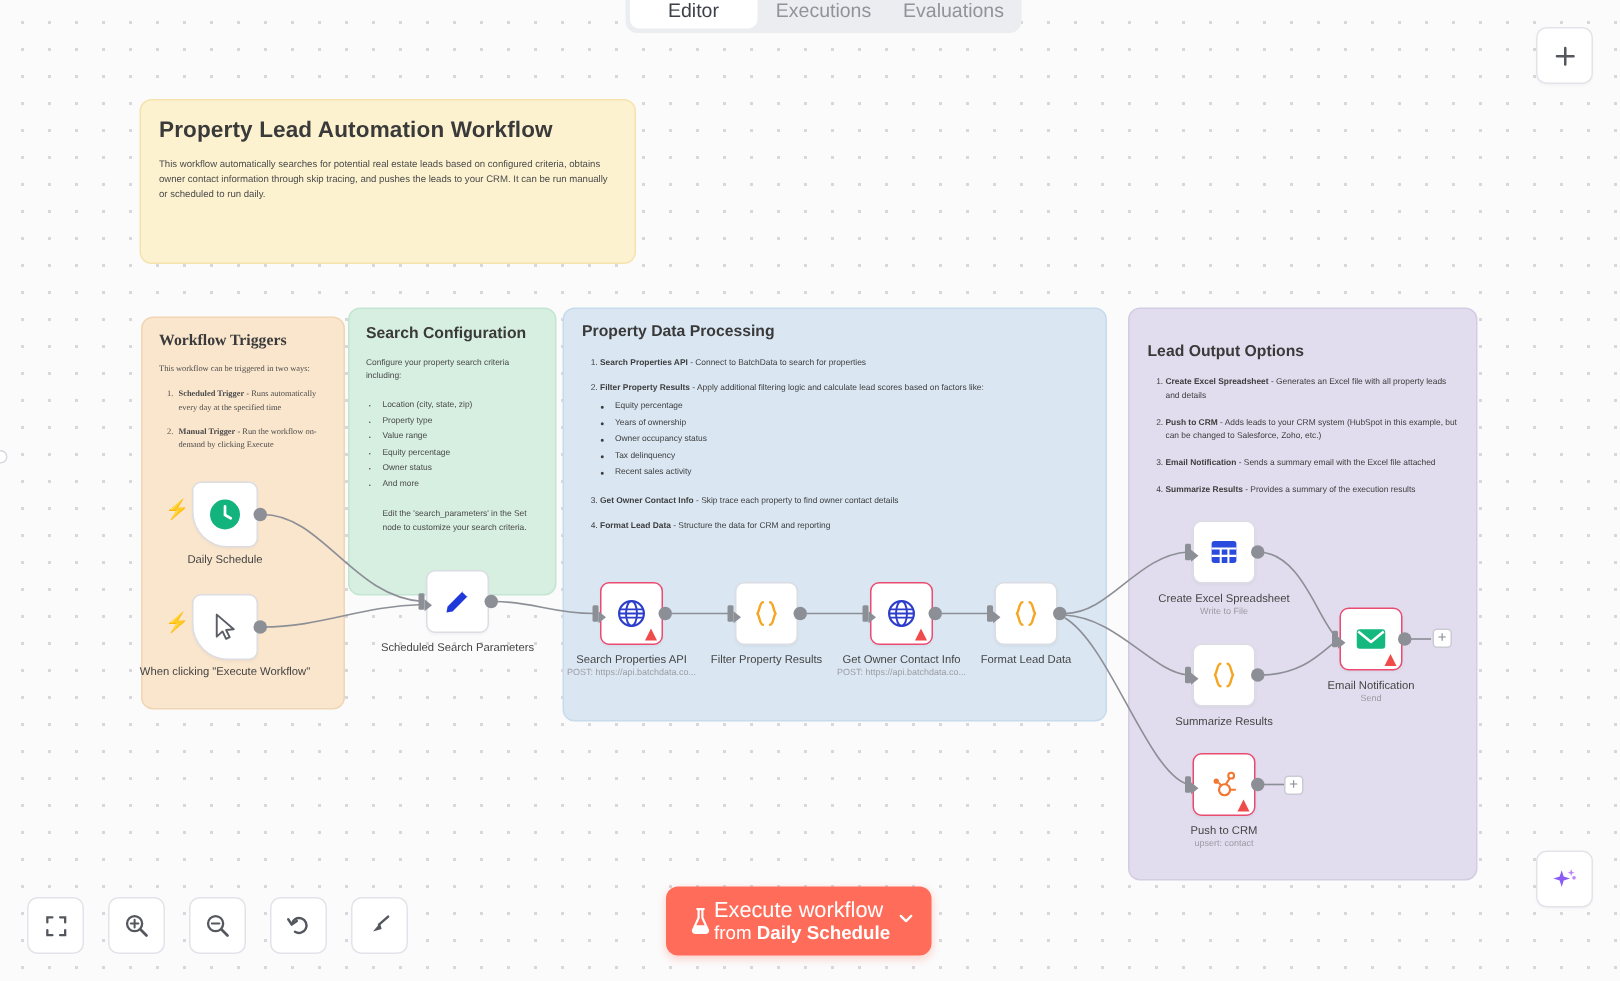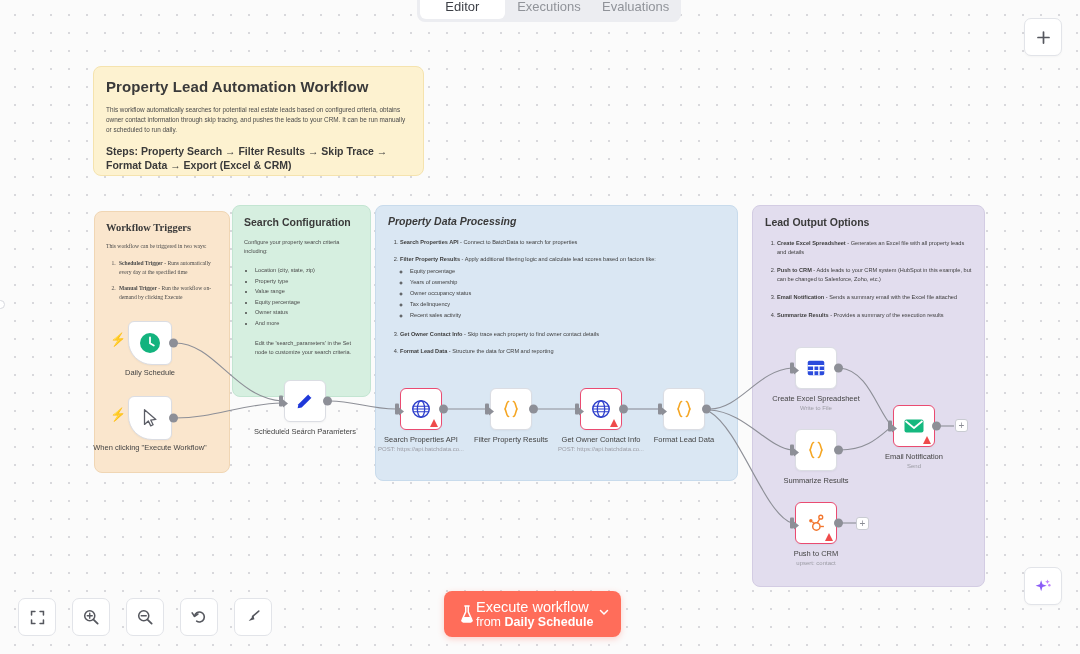--- a/index.html
+++ b/index.html
@@ -89,31 +89,31 @@
   #note-search .h { font-size: 10.5px; font-weight: 700; color: #3a3a3a; margin-bottom: 10px;}
   #note-search .b { font-size: 5.6px; color: #4a4a4a; line-height: 1.6; margin-bottom: 9px;}
   #note-search ul { margin: 0 0 0 11px; padding: 0; font-size: 5.6px; color: #4a4a4a; line-height: 1.9;}
   #note-search .foot { font-size: 5.6px; color: #4a4a4a; line-height: 1.6; margin-top: 10px; padding-left: 11px;}
 
   #note-proc {
     left: 375px; top: 205px; width: 363px; height: 276px;
     background: #dae7f3; border: 1px solid #c8dbec;
     padding: 9px 12px;
   }
-  #note-proc .h { font-size: 10.5px; font-weight: 700; color: #3a3a3a; margin-bottom: 11px; font-style: italic;}
+  #note-proc .h { font-size: 10.5px; font-weight: 700; color: #3a3a3a; margin-bottom: 11px;}
   #note-proc ol { margin: 0 0 0 12px; padding: 0; font-size: 5.6px; color: #3d3d3d; line-height: 1.6;}
   #note-proc ol > li { margin-bottom: 8px; }
   #note-proc ul { margin: 3px 0 0 10px; padding: 0; list-style-type: circle; }
   #note-proc ul li { margin-bottom: 2px; }
   #note-proc b { font-weight: 700; }
 
   #note-out {
     left: 752px; top: 205px; width: 233px; height: 382px;
     background: #e2ddee; border: 1px solid #d3cce3;
-    padding: 10px 12px;
+    padding: 22px 12px;
   }
   #note-out .h { font-size: 10.5px; font-weight: 700; color: #3a3a3a; margin-bottom: 11px;}
   #note-out ol { margin: 0 0 0 12px; padding: 0; font-size: 5.6px; color: #3d3d3d; line-height: 1.6;}
   #note-out ol > li { margin-bottom: 9px; }
   #note-out b { font-weight: 700; }
 
   
   .node { position: absolute; }
   .node-box {
     width: 42px; height: 42px;
@@ -214,21 +214,20 @@
     <svg width="19" height="19" viewBox="0 0 24 24">
       <path d="M9 4 L10.7 9.3 L16 11 L10.7 12.7 L9 18 L7.3 12.7 L2 11 L7.3 9.3 Z" fill="#8b5cf6"></path>
       <path d="M17 3.2 L17.8 5.2 L19.8 6 L17.8 6.8 L17 8.8 L16.2 6.8 L14.2 6 L16.2 5.2 Z" fill="#c084fc"></path>
       <circle cx="19.4" cy="10.4" r="1.5" fill="#c084fc"></circle>
     </svg>
   </div>
 
   <div class="sticky" id="note-main">
     <div class="h">Property Lead Automation Workflow</div>
     <div class="b">This workflow automatically searches for potential real estate leads based on configured criteria, obtains owner contact information through skip tracing, and pushes the leads to your CRM. It can be run manually or scheduled to run daily.</div>
-    <div class="s">Steps: Property Search → Filter Results → Skip Trace → Format Data → Export (Excel &amp; CRM)</div>
   </div>
 
   <div class="sticky" id="note-trig">
     <div class="h">Workflow Triggers</div>
     <div class="b">This workflow can be triggered in two ways:</div>
     <ol>
       <li><b>Scheduled Trigger</b><span> - Runs automatically every day at the specified time</span></li>
       <li><b>Manual Trigger</b><span> - Run the workflow on-demand by clicking Execute</span></li>
     </ol>
   </div>

